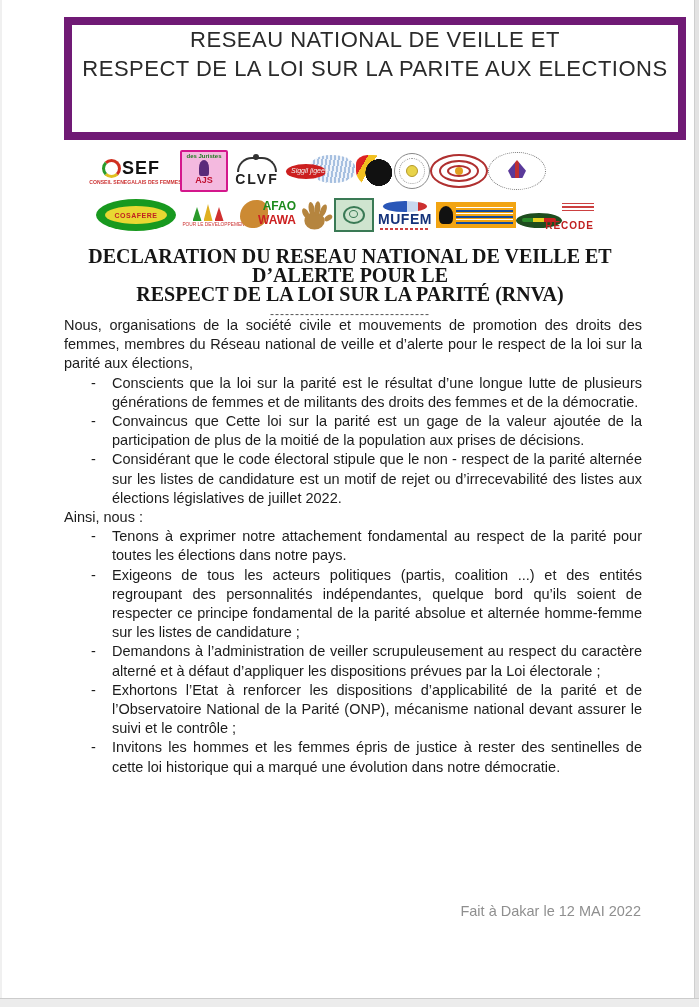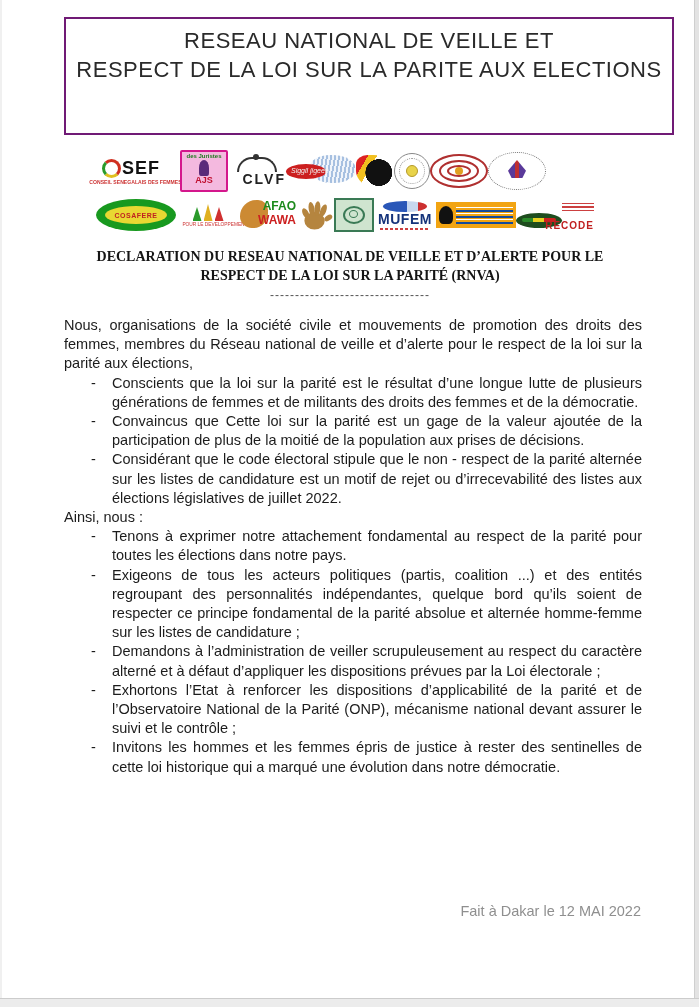--- a/index.html
+++ b/index.html
@@ -12,43 +12,43 @@
     overflow:hidden;
   }
   
   .edge-right{position:absolute;top:0;right:0;width:4px;height:100%;background:#e3e3e3;border-left:1px solid #cfcfcf;}
   .edge-bottom{position:absolute;left:0;bottom:0;width:100%;height:8px;background:#ececec;border-top:1px solid #cccccc;}
   .edge-left{position:absolute;top:0;left:0;width:2px;height:100%;background:#f0f0f0;}
 
   
   .header-box{
     position:absolute;left:64px;top:17px;width:606px;height:107px;
-    border:2px solid #701a75;background:#fff;
-    text-align:center;padding-top:7px;box-sizing:content-box;
+    border:8px solid #701a75;background:#fff;
+    text-align:center;padding-top:0;box-sizing:content-box;
   }
   .header-box .hline{font-size:22px;line-height:29px;color:#2a2a2a;letter-spacing:.5px;}
 
   
   .logos{position:absolute;left:82px;top:150px;width:530px;}
   .logo-row{display:flex;align-items:center;}
   .logo-row.second{margin-top:6px;margin-left:14px;}
   .logo{position:relative;flex:0 0 auto;}
 
   .csef{width:98px;text-align:center;}
   .csef-top{display:flex;align-items:center;justify-content:center;gap:1px;}
   .csef-ring{width:13px;height:13px;border:3px solid #d03020;border-left-color:#2a9a2a;border-bottom-color:#e0c020;border-radius:50%;display:inline-block;}
   .csef-text{font-weight:bold;font-size:18px;letter-spacing:1px;color:#111;}
   .csef-sub{color:#cc3333;font-size:6px;font-weight:bold;white-space:nowrap;transform:scale(.85);}
 
   .ajs{width:44px;height:38px;background:#f4b9df;border:2px solid #d4178c;border-radius:2px;text-align:center;overflow:hidden;}
   .ajs-top{font-size:6px;color:#1c7a1c;font-weight:bold;line-height:8px;}
   .ajs-fig{width:10px;height:16px;background:#5a2a7a;border-radius:50% 50% 20% 20%;margin:0 auto;}
   .ajs-label{font-size:9px;color:#c01030;font-weight:bold;line-height:9px;}
 
-  .clvf{width:58px;text-align:right;}
+  .clvf{width:58px;text-align:center;}
   .clvf-arc{width:36px;height:13px;border:2px solid #333;border-bottom:none;border-radius:18px 18px 0 0;margin:0 auto;position:relative;}
   .clvf-arc::after{content:"";position:absolute;left:14px;top:-5px;width:6px;height:6px;border-radius:50%;background:#333;}
   .clvf-text{font-weight:bold;font-size:14px;letter-spacing:2px;color:#222;line-height:14px;}
 
   .siggil{width:70px;height:32px;}
   .siggil-map{position:absolute;right:0;top:0;width:46px;height:28px;border-radius:45% 55% 50% 50%;background:repeating-linear-gradient(100deg,#9db9dd 0 2px,#eef3fa 2px 4px);opacity:.9;}
   .siggil-oval{position:absolute;left:0;top:9px;width:40px;height:15px;background:#cc1f1f;border-radius:50%;}
   .siggil-text{position:absolute;left:5px;top:12px;color:#f2f2f2;font-size:7px;font-style:italic;white-space:nowrap;z-index:2;}
 
   .afrotea{width:38px;height:32px;background:
@@ -109,21 +109,21 @@
   .recode-swoosh{position:absolute;left:0;bottom:3px;width:46px;height:15px;background:#1e4d1e;border-radius:50%;}
   .recode-swoosh::after{content:"";position:absolute;left:6px;top:5px;width:34px;height:4px;border-radius:2px;
      background:linear-gradient(90deg,#2a8a2a 0 33%,#e8d020 33% 66%,#cc2020 66%);}
   .recode-lines{position:absolute;right:0;top:3px;width:32px;height:9px;
      background:repeating-linear-gradient(0deg,#cc4040 0 1.5px,transparent 1.5px 3.5px);}
   .recode-text{position:absolute;right:0;bottom:0;color:#c02020;font-weight:bold;font-size:10px;letter-spacing:1px;}
 
   
   .decl{position:absolute;left:60px;top:247px;width:580px;text-align:center;
     font-family:"Liberation Serif",serif;font-weight:bold;color:#151515;}
-  .decl .dline{font-size:14px;line-height:19px;}
+  .decl .dline{font-size:20px;line-height:19px;}
   .decl .divider{font-weight:normal;font-size:12px;letter-spacing:1px;color:#555;margin-top:3px;font-family:"Liberation Sans",sans-serif;}
 
   
   .doc-body{position:absolute;left:64px;top:316px;width:578px;
     font-size:14.5px;line-height:19.2px;text-align:justify;color:#1c1c1c;}
   .doc-body p{margin:0;}
   ul.dash-list{list-style:none;margin:0;padding:0;}
   ul.dash-list li{position:relative;padding-left:48px;margin:0;}
   ul.dash-list li::before{content:"-";position:absolute;left:27px;top:0;}
   li.gap{margin-top:19px;}

